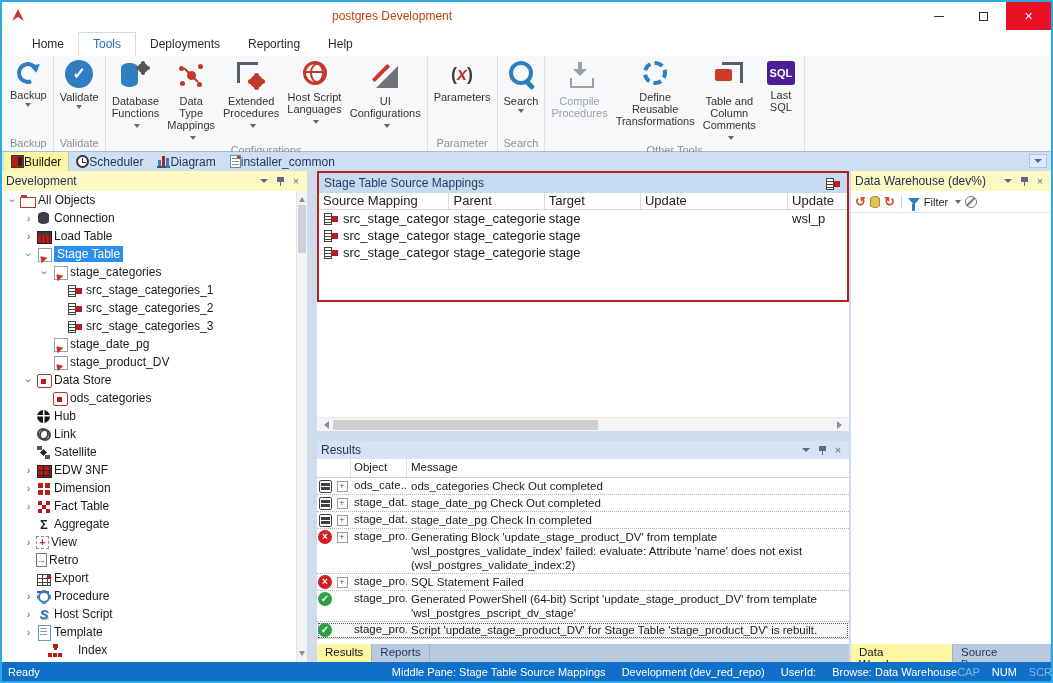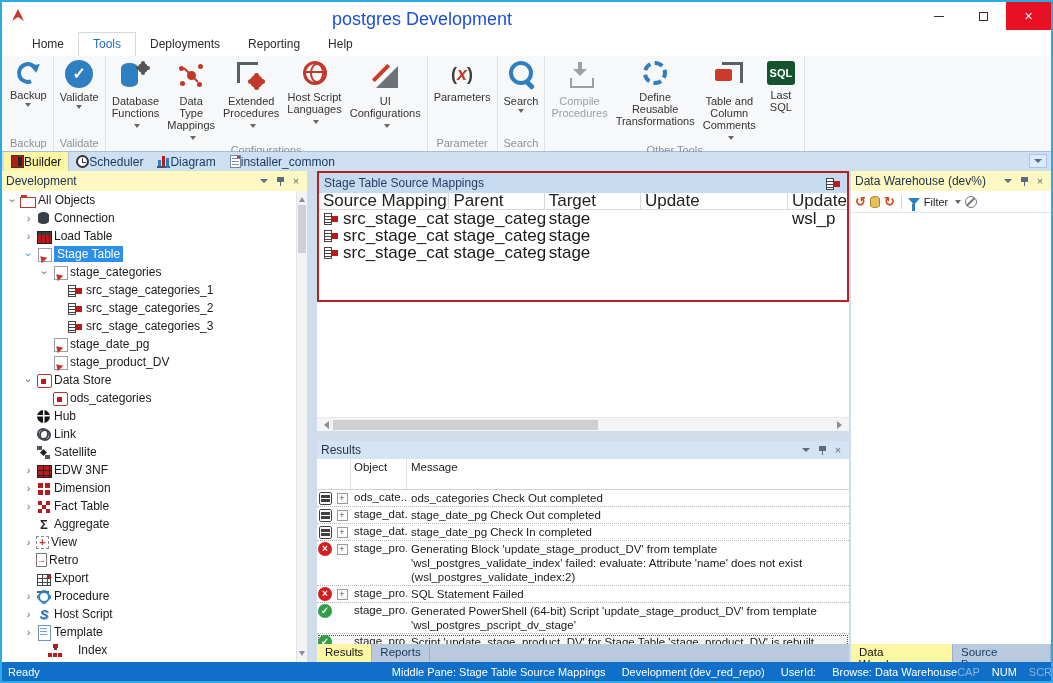--- a/index.html
+++ b/index.html
@@ -2,21 +2,21 @@
 <html><head>
 <meta charset="utf-8">
 <style>
   *{box-sizing:border-box;margin:0;padding:0}
   html,body{width:1053px;height:683px;overflow:hidden}
   body{border:2px solid #2caae2;background:#fff;font-family:"Liberation Sans",sans-serif;font-size:12px;color:#1a1a1a;display:flex;flex-direction:column}
 
   
   .titlebar{height:28px;position:relative;background:#fff;flex:none}
   .logo{position:absolute;left:8px;top:6px}
-  .wtitle{position:absolute;left:330px;top:7px;font-size:18px;color:#1d4ed8}
+  .wtitle{position:absolute;left:330px;top:7px;font-size:12px;color:#c2410c}
   .wctrls{position:absolute;right:0;top:0;height:28px;display:flex}
   .wbtn{width:45px;height:28px;display:flex;align-items:center;justify-content:center;color:#333}
   .wbtn .bar{width:10px;height:1px;background:#333}
   .wbtn .box{width:9px;height:9px;border:1px solid #333}
   .wbtn.close{background:#e81123;color:#fff;font-size:14px}
 
   
   .menubar{height:26px;display:flex;align-items:flex-end;padding-left:16px;background:#fff;flex:none}
   .mtab{padding:4px 14px 5px;font-size:12px;color:#2b2b2b;cursor:default}
   .mtab.active{color:#1f6fc0;border:1px solid #d5dae0;border-bottom:none;background:#fff}
@@ -53,21 +53,21 @@
   .ic-parameters-icon::before{content:"(";color:#3f3f3f;font-style:normal}
   .ic-parameters-icon::after{content:")";color:#3f3f3f;font-style:normal}
   .ic-search-icon::before{content:"";position:absolute;left:4px;top:2px;width:16px;height:16px;border:4px solid #2e7fc1;border-radius:50%}
   .ic-search-icon::after{content:"";position:absolute;right:5px;bottom:1px;width:5px;height:11px;background:#2e7fc1;border-radius:2px;transform:rotate(-45deg)}
   .ic-compile-icon{background:linear-gradient(#9aa0a6,#9aa0a6) 50% 3px/4px 8px no-repeat}
   .ic-compile-icon::before{content:"";position:absolute;left:9px;top:10px;border:7px solid transparent;border-top:7px solid #9aa0a6}
   .ic-compile-icon::after{content:"";position:absolute;left:6px;bottom:3px;width:20px;height:8px;border:2px solid #9aa0a6;border-top:none}
   .ic-recycle-icon{width:24px;height:24px;border:4px dashed #2e7fc1;border-radius:50%;margin:3px auto}
   .ic-comments-icon::before{content:"";position:absolute;right:2px;top:3px;width:18px;height:18px;border-right:3px solid #5a5f66;border-top:3px solid #5a5f66}
   .ic-comments-icon::after{content:"";position:absolute;left:2px;top:10px;width:17px;height:12px;border-radius:2px;background:#cc3b2a radial-gradient(circle at 4px 6px,#fff 1.2px,transparent 1.8px),#cc3b2a radial-gradient(circle at 8px 6px,#fff 1.2px,transparent 1.8px),#cc3b2a radial-gradient(circle at 12px 6px,#fff 1.2px,transparent 1.8px);background-color:#cc3b2a}
-  .ic-sql-icon{width:28px;height:24px;margin:3px auto;background:#14532d;border-radius:3px;color:#fff;font-weight:bold;font-size:11px;line-height:24px;text-align:center}
+  .ic-sql-icon{width:28px;height:24px;margin:3px auto;background:#4c1d95;border-radius:3px;color:#fff;font-weight:bold;font-size:11px;line-height:24px;text-align:center}
 
   
   .doctabs{height:19px;background:#cfdff2;display:flex;align-items:stretch;padding-left:2px;flex:none;position:relative}
   .dtab{display:flex;align-items:center;gap:0;padding:0 7px;font-size:12px;color:#16365c;cursor:default}
   .dtab.active{background:#fdf7a3;color:#111;border-right:1px solid #b9c3d0}
   .dtab-chev{position:absolute;right:4px;top:2px;width:18px;height:14px;background:#dcebfb;border:1px solid #a9c4e2;display:flex;align-items:center;justify-content:center}
   .dico{width:13px;height:13px;position:relative}
   .ic-builder-icon{background:#b71c1c;border:1px solid #3a3a3a}
   .ic-builder-icon::after{content:"";position:absolute;right:1px;top:1px;width:4px;height:9px;background:#262626}
   .ic-clock-icon{border:2px solid #333;border-radius:50%;background:#fff}
@@ -136,35 +136,35 @@
   .ic-template-icon::before{content:"";position:absolute;left:2px;top:0;width:11px;height:14px;background:#fff;border:1px solid #6f94bb}
   .ic-template-icon::after{content:"";position:absolute;left:4px;top:3px;width:7px;height:8px;background:repeating-linear-gradient(#7aa3cc 0 1px,transparent 1px 3px)}
   .ic-index-icon::before{content:"";position:absolute;left:5px;top:1px;width:5px;height:4px;background:#b71c1c;box-shadow:0 3px 0 -1px #444}
   .ic-index-icon::after{content:"";position:absolute;left:0;bottom:1px;width:4px;height:4px;background:#b71c1c;box-shadow:5px 0 0 #b71c1c,10px 0 0 #b71c1c}
 
   
   .center{flex:1;margin-left:10px;margin-right:2px;display:flex;flex-direction:column;min-width:0}
   .mappane{height:131px;border:2px solid #b22222;background:#fff;display:flex;flex-direction:column;flex:none}
   .mappane-hd{height:20px;background:#c7dbf0;display:flex;align-items:center;padding:0 5px;font-size:12px;color:#1f3a5f;flex:none}
   .mtable{flex:1;overflow:hidden}
-  .mcols,.mrow{display:flex;align-items:center;height:17px;font-size:17px}
+  .mcols,.mrow{display:flex;align-items:center;height:17px;font-size:13px}
   .mcols{border-bottom:1px solid #d9d9d9;color:#222}
   .mcols .mc{border-right:1px solid #d9d9d9;padding:0 4px;height:100%;line-height:16px;overflow:hidden;white-space:nowrap}
   .mrow .mc{padding:0 4px;overflow:hidden;white-space:nowrap;display:flex;align-items:center;gap:3px}
   .cvoid{flex:1;background:#fff;display:flex;flex-direction:column;justify-content:flex-end}
   .hsb{height:14px;background:#f3f4f6;position:relative;border-top:1px solid #e8e8e8}
   .hsb .lt{position:absolute;left:3px;top:3px;border:4px solid transparent;border-right:5px solid #8a8f98}
   .hsb .rt{position:absolute;right:3px;top:3px;border:4px solid transparent;border-left:5px solid #8a8f98}
   .hsb .thumb{position:absolute;left:16px;top:2px;height:10px;width:265px;background:#cfcfcf}
   .splitgap{height:10px;flex:none}
 
   
   .respane{height:203px;background:#fff;display:flex;flex-direction:column;flex:none}
   .res-hd{height:18px;background:#d5e4f4;display:flex;align-items:center;padding:0 4px;font-size:12px;color:#20344c;flex:none}
-  .rescols{height:31px;display:flex;align-items:flex-end;border-bottom:1px solid #d0d0d0;font-size:11.5px;color:#222;flex:none}
+  .rescols{height:19px;display:flex;align-items:flex-end;border-bottom:1px solid #d0d0d0;font-size:11.5px;color:#222;flex:none}
   .rescols .c0{width:34px;height:100%;border-right:1px solid #e0e0e0}
   .rescols .c1{width:56px;padding:0 3px;border-right:1px solid #e0e0e0;height:100%;line-height:16px}
   .rescols .c2{flex:1;padding:0 4px;height:100%;line-height:16px}
   .resrows{flex:1;overflow:hidden}
   .rrow{display:flex;align-items:flex-start;border-bottom:1px dotted #b5b5b5;font-size:11.5px;min-height:17px}
   .rrow.sel{outline:1px dotted #555;outline-offset:-2px;background:#f7f7f7}
   .rr-st{width:16px;flex:none;display:flex;justify-content:center;padding-top:1px}
   .rr-ex{width:18px;flex:none;display:flex;justify-content:center;padding-top:2px}
   .rr-obj{width:56px;flex:none;padding:1px 3px;white-space:nowrap;overflow:hidden}
   .rr-msg{flex:1;padding:1px 4px;line-height:14px}

